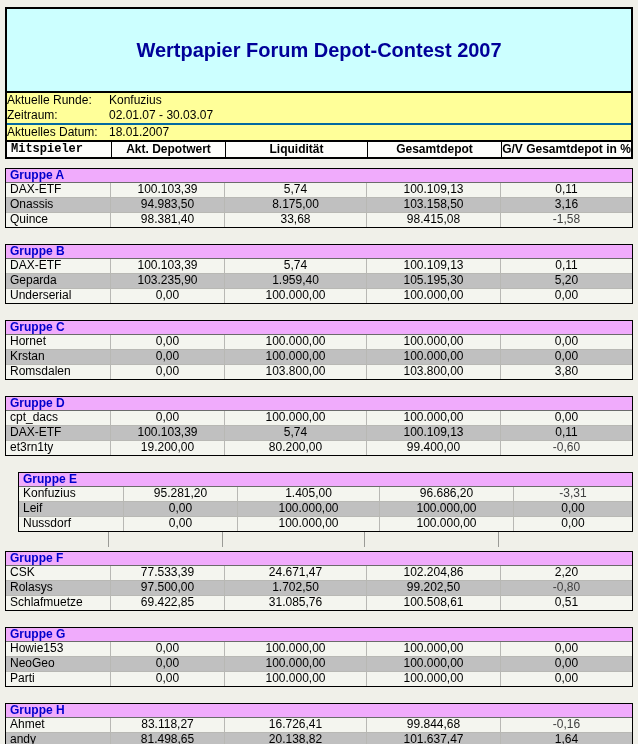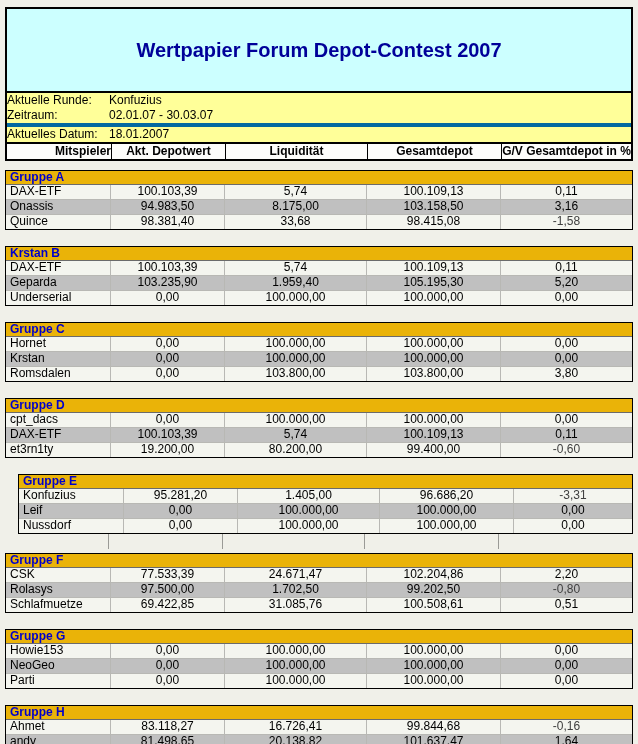--- a/index.html
+++ b/index.html
@@ -19,41 +19,41 @@
   }
   .title-text { color:#000099; font-size:20px; font-weight:bold; }
 
   
   .info-box {
     box-sizing:border-box;
     border:2px solid #000; border-top:none;
     background:#ffff99; font-size:12px; color:#000;
   }
   .info-row { display:flex; height:15px; line-height:15px; }
-  .info-row.divided { border-top:4px solid #0369a1; }
+  .info-row.divided { border-top:2px solid #0369a1; }
   .info-label { width:102px; flex:none; }
 
   
   .header-row {
     box-sizing:border-box; height:17px;
     display:grid; grid-template-columns:104px 114px 142px 134px 1fr;
     border:2px solid #000; border-top:none; background:#fdfdfb;
     font-size:12px; font-weight:bold; line-height:14px;
   }
   .header-cell { text-align:center; border-left:1px solid #000; overflow:hidden; white-space:nowrap; }
-  .header-cell:first-child { border-left:none; text-align:right; padding-left:12px; }
+  .header-cell:first-child { border-left:none; text-align:left; padding-left:4px;font-family:Liberation Mono, monospace; }
 
   
   .groups { margin-top:9px; }
   .group-block {
     border:1.5px solid #000; margin-bottom:16px; background:#f4f5ef;
   }
   .group-header {
     height:13px; line-height:12px; padding-left:4px;
-    background:#eab308; color:#0000cc;
+    background:#f0abfc; color:#0000cc;
     font-size:12px; font-weight:bold;
     border-bottom:1px solid #6b6b6b;
   }
   .data-row {
     display:grid; grid-template-columns:104px 114px 142px 134px 1fr;
     height:14px; line-height:13px; font-size:12px; color:#000;
   }
   .data-row:not(:last-child) { border-bottom:1px solid #b8b8b4; }
   .data-row.alt { background:#c0c0c0; }
   .cell { text-align:center; border-left:1px solid #b8b8b4; overflow:hidden; white-space:nowrap; }
@@ -119,21 +119,21 @@
         </div>
         <div class="data-row">
           <div class="cell name">Quince</div>
           <div class="cell">98.381,40</div>
           <div class="cell">33,68</div>
           <div class="cell">98.415,08</div>
           <div class="cell neg">-1,58</div>
         </div>
       </div>
       <div class="group-block">
-        <div class="group-header">Krstan B</div>
+        <div class="group-header">Gruppe B</div>
         <div class="data-row">
           <div class="cell name">DAX-ETF</div>
           <div class="cell">100.103,39</div>
           <div class="cell">5,74</div>
           <div class="cell">100.109,13</div>
           <div class="cell">0,11</div>
         </div>
         <div class="data-row alt">
           <div class="cell name">Geparda</div>
           <div class="cell">103.235,90</div>

